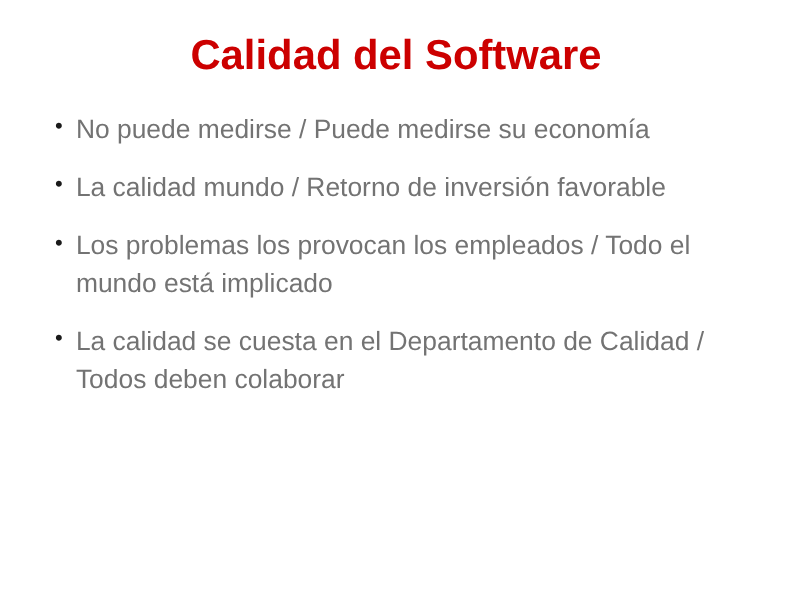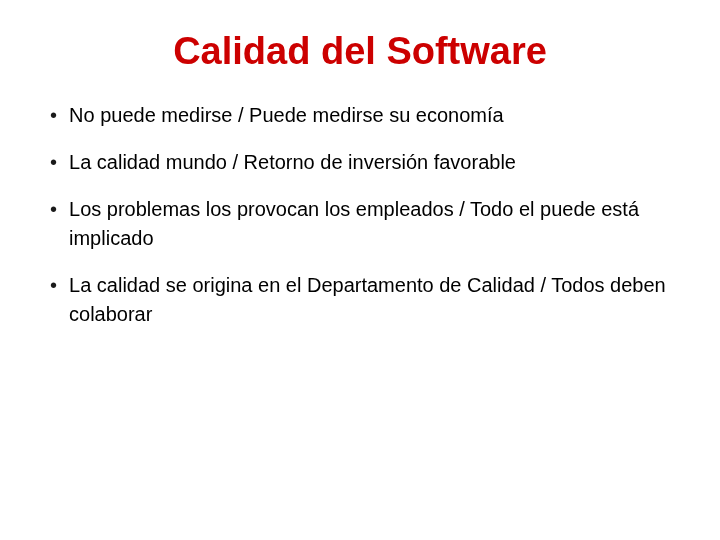--- a/index.html
+++ b/index.html
@@ -54,22 +54,22 @@
 
     .bullet-dot {
       flex-shrink: 0;
       margin-right: 12px;
       font-size: 20px;
       color: #1a1a1a;
       line-height: 1.45;
     }
 
     .bullet-text {
-      font-size: 20px;
-      color: #000000;
+      font-size: 24px;
+      color: #737373;
       line-height: 1.45;
     }
   </style>
 </head>
 <body>
 
 <div class="slide">
   <h1 class="title">Calidad del Software</h1>
 
   <ul class="bullet-list">
@@ -79,22 +79,22 @@
       <span class="bullet-text">No  puede  medirse  /  Puede  medirse  su economía</span>
     </li>
 
     <li class="bullet-item">
       <span class="bullet-dot">•</span>
       <span class="bullet-text">La  calidad  mundo  /  Retorno  de  inversión favorable</span>
     </li>
 
     <li class="bullet-item">
       <span class="bullet-dot">•</span>
-      <span class="bullet-text">Los  problemas  los  provocan  los  empleados / Todo el puede está implicado</span>
+      <span class="bullet-text">Los  problemas  los  provocan  los  empleados / Todo el mundo está implicado</span>
     </li>
 
     <li class="bullet-item">
       <span class="bullet-dot">•</span>
-      <span class="bullet-text">La  calidad  se  origina  en  el  Departamento  de Calidad / Todos deben colaborar</span>
+      <span class="bullet-text">La  calidad  se  cuesta  en  el  Departamento  de Calidad / Todos deben colaborar</span>
     </li>
 
   </ul>
 </div>
 
 </body></html>

